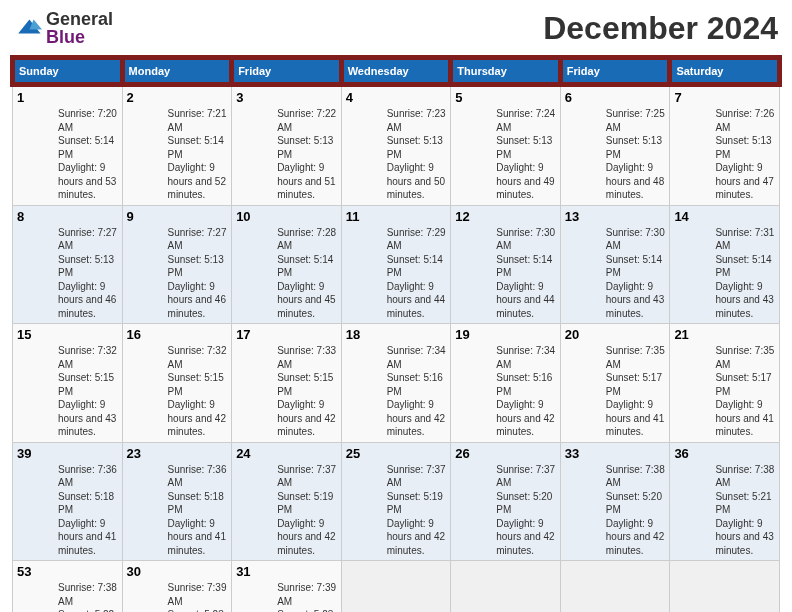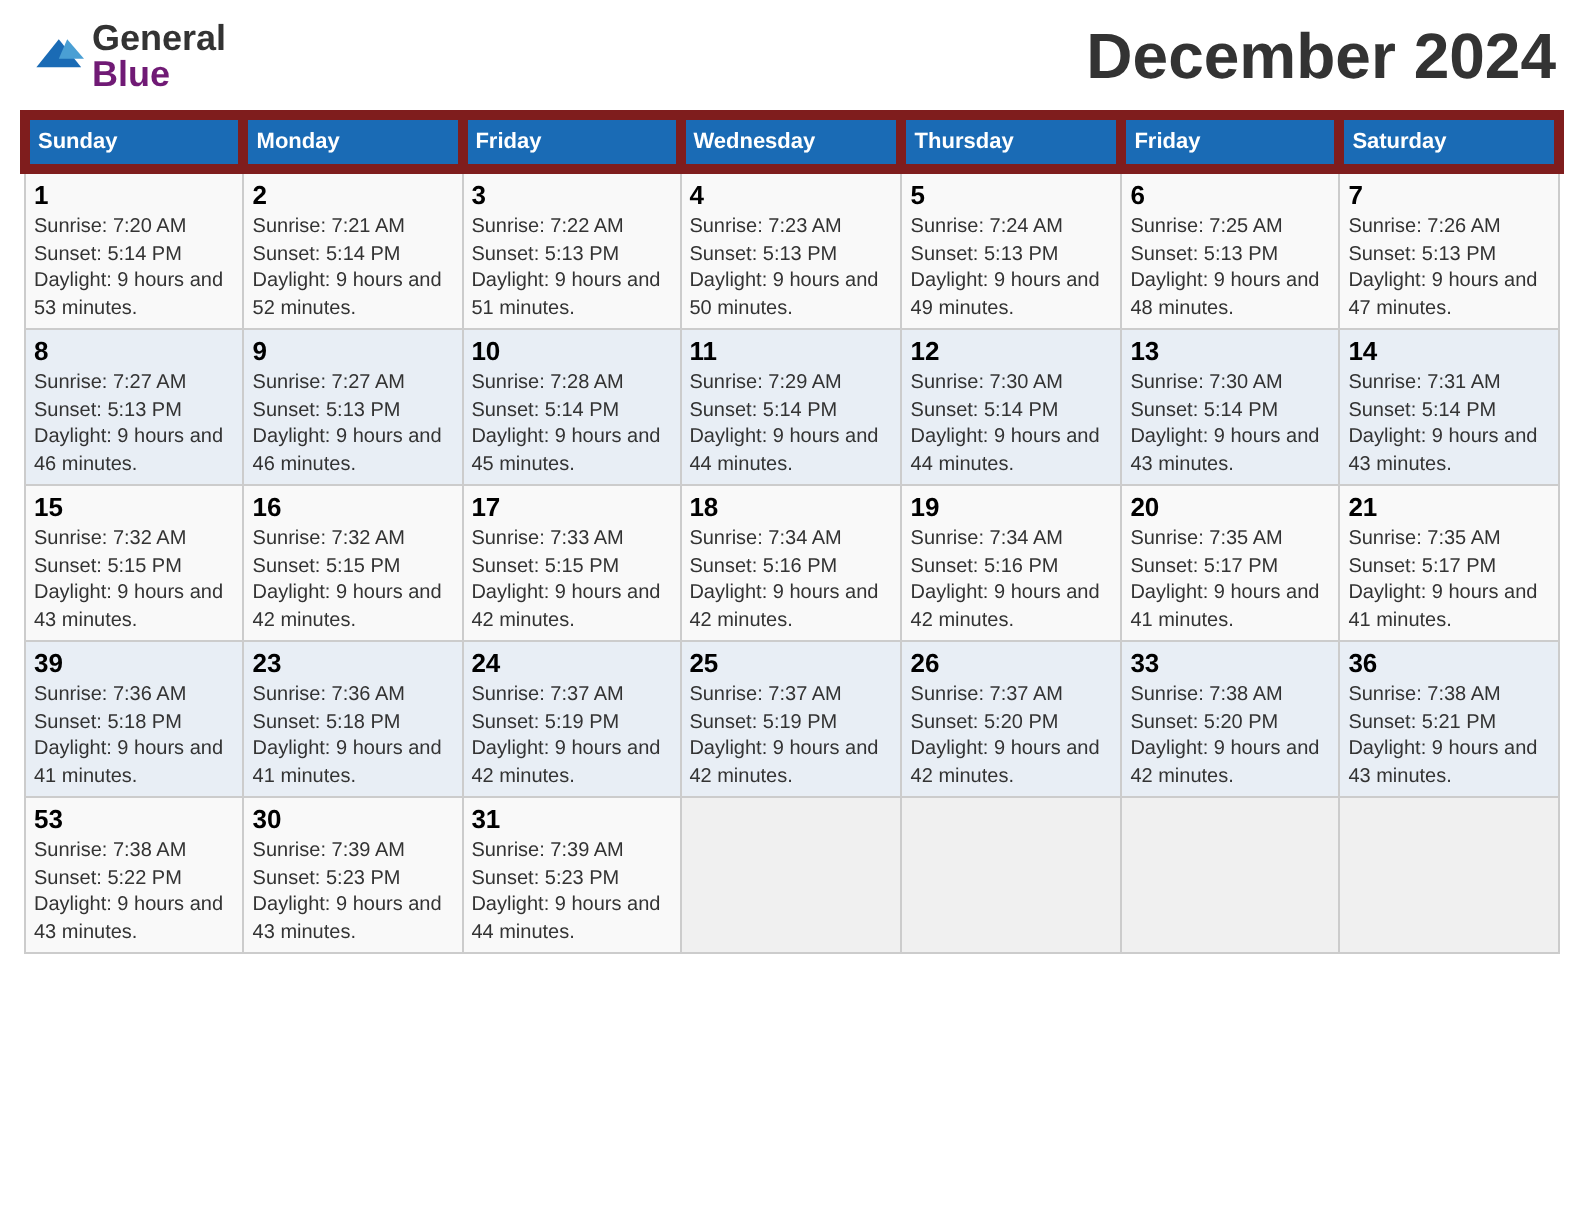--- a/index.html
+++ b/index.html
@@ -84,20 +84,21 @@
     .day-number {
       font-weight: bold;
       font-size: 13px;
       margin-bottom: 2px;
       display: block;
     }
     .day-info {
       font-size: 10px;
       color: #333;
       line-height: 1.35;
+      margin-left: 41px;
     }
     .empty-cell {
       background: #f0f0f0 !important;
     }
   </style>
 </head>
 <body>
 
 <div class="header">
   <div class="logo">

